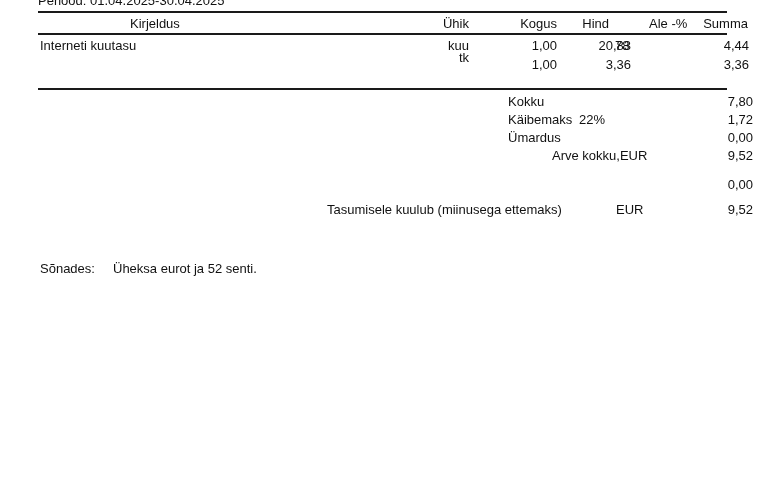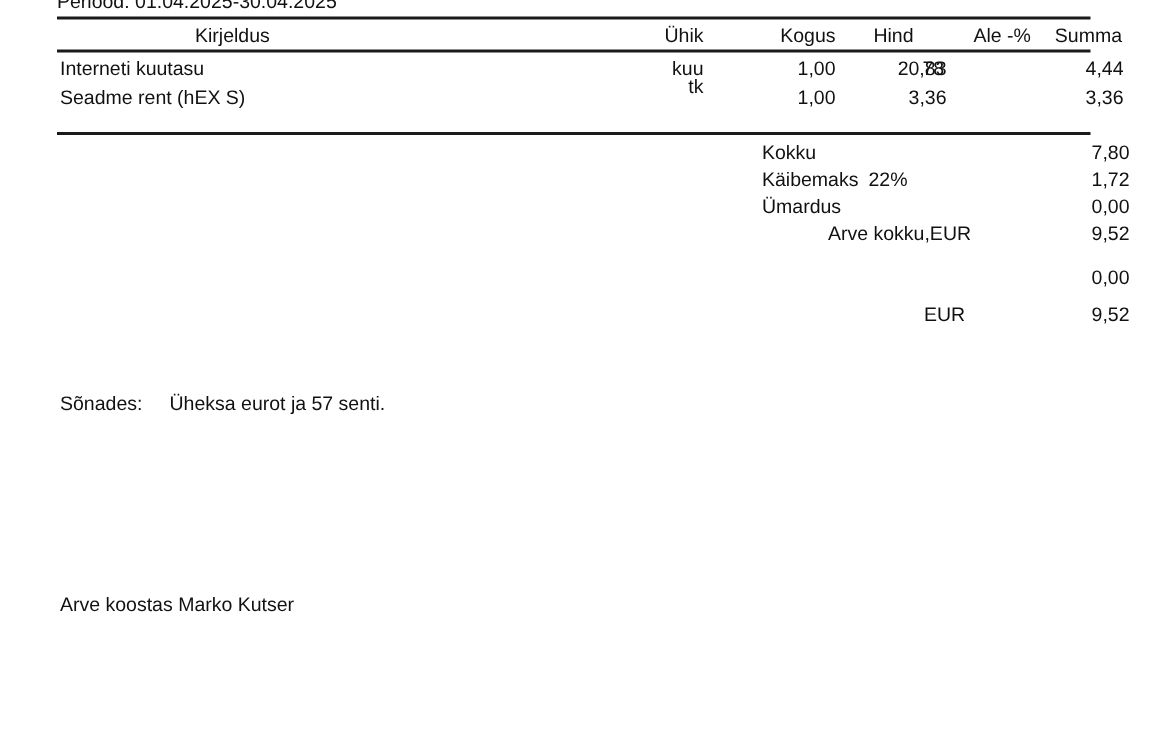--- a/index.html
+++ b/index.html
@@ -39,21 +39,20 @@
   <span class="cell bold" style="left:605px;top:16px">Ale -%</span>
   <span class="cell bold" style="right:57px;top:16px">Summa</span>
 
   <span class="cell" style="left:40px;top:38px">Interneti kuutasu</span>
   <span class="cell" style="right:336px;top:38px">kuu</span>
   <span class="cell" style="right:248px;top:38px">1,00</span>
   <span class="cell" style="right:174px;top:38px">20,83</span>
   <span class="cell" style="left:615px;top:38px">78</span>
   <span class="cell" style="right:56px;top:38px">4,44</span>
 
-  <span class="cell" style="left:40px;top:57px">Seadme rent (hEX S)</span>
   <span class="cell" style="right:336px;top:50px">tk</span>
   <span class="cell" style="right:248px;top:57px">1,00</span>
   <span class="cell" style="right:174px;top:57px">3,36</span>
   <span class="cell" style="left:615px;top:57px"></span>
   <span class="cell" style="right:56px;top:57px">3,36</span>
 
   <span class="cell" style="left:508px;top:94px">Kokku</span>
   <span class="cell" style="right:52px;top:94px">7,80</span>
 
   <span class="cell" style="left:508px;top:112px">Käibemaks</span>
@@ -61,22 +60,22 @@
   <span class="cell" style="right:52px;top:112px">1,72</span>
 
   <span class="cell" style="left:508px;top:130px">Ümardus</span>
   <span class="cell" style="right:52px;top:130px">0,00</span>
 
   <span class="cell bold" style="left:508px;top:148px">Arve kokku,EUR</span>
   <span class="cell bold" style="right:52px;top:148px">9,52</span>
 
   <span class="cell" style="right:52px;top:177px">0,00</span>
 
+  <span class="cell bold" style="left:283px;top:202px">Tasumisele kuulub (miinusega ettemaks)</span>
   <span class="cell bold" style="left:572px;top:202px">EUR</span>
   <span class="cell bold" style="right:52px;top:202px">9,52</span>
 
   <span class="cell" style="left:40px;top:261px">Sõnades:</span>
-  <span class="cell" style="left:113px;top:261px">Üheksa eurot ja 57 senti.</span>
+  <span class="cell" style="left:113px;top:261px">Üheksa eurot ja 52 senti.</span>
 
 
-  <span class="cell" style="left:40px;top:395px">Arve koostas Marko Kutser</span>
 
 </div>
 
 </body></html>

